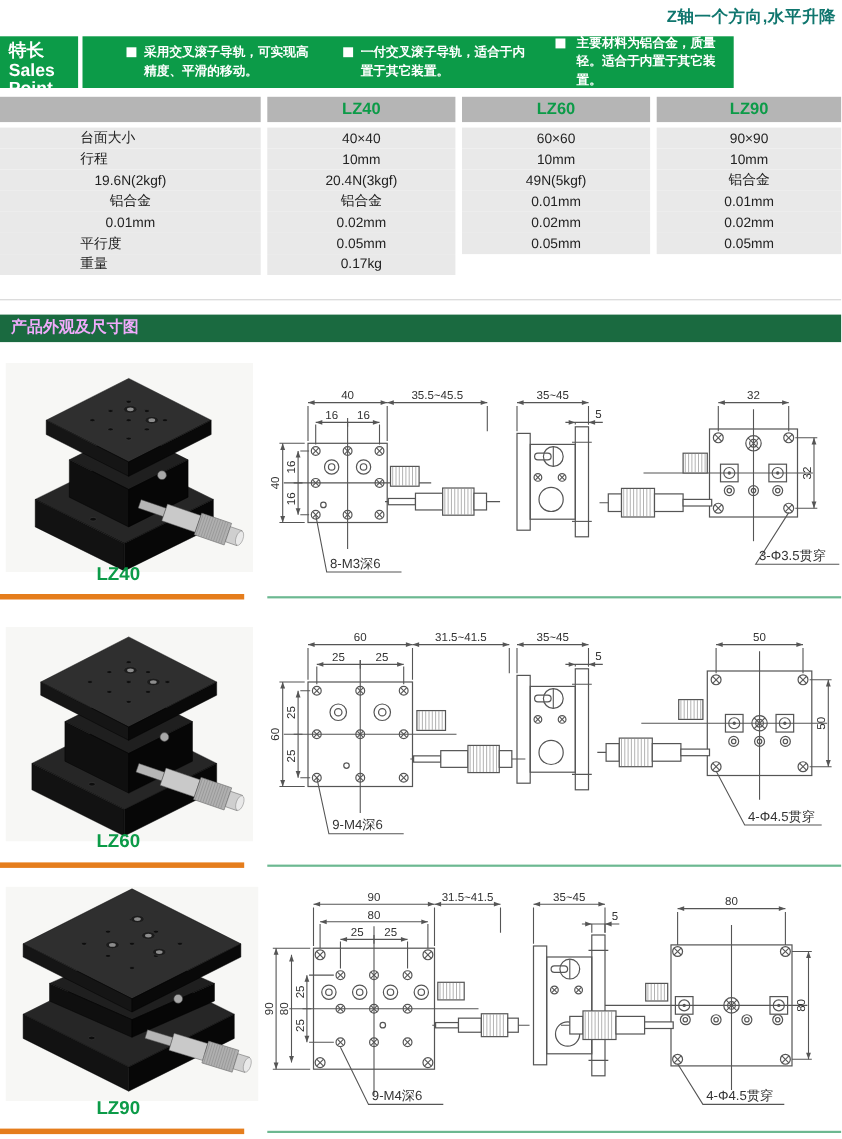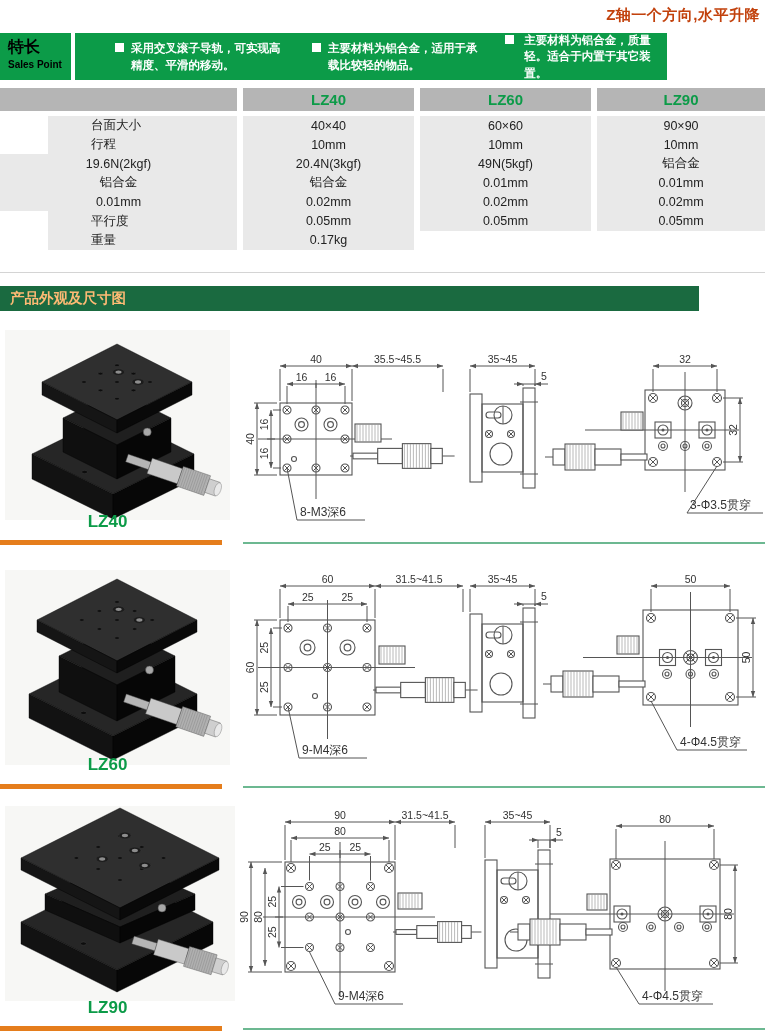--- a/index.html
+++ b/index.html
@@ -1,39 +1,39 @@
 <!DOCTYPE html>
 <html><head>
 <meta charset="utf-8">
 <style>
   html,body{margin:0;padding:0;background:#fff;}
   .page{position:relative;width:765px;height:1035px;background:#ffffff;overflow:hidden;
         font-family:"Liberation Sans","DejaVu Sans",sans-serif;color:#222;}
-  .note{position:absolute;top:6px;right:5px;font-size:15px;font-weight:bold;color:#c2410c;letter-spacing:.5px;}
+  .note{position:absolute;top:6px;right:5px;font-size:15px;font-weight:bold;color:#0f766e;letter-spacing:.5px;}
   
-  .sp-left{position:absolute;top:33px;left:0;width:71px;height:47px;background:#0c9b48;color:#000000;
+  .sp-left{position:absolute;top:33px;left:0;width:71px;height:47px;background:#0c9b48;color:#ffffff;
            box-sizing:border-box;padding:4px 0 0 8px;}
   .sp-left .zh{font-size:16px;font-weight:bold;line-height:20px;}
-  .sp-left .en{font-size:10px;font-weight:bold;line-height:16px;}
+  .sp-left .en{font-size:16px;font-weight:bold;line-height:16px;}
   .sp-right{position:absolute;top:33px;left:75px;width:592px;height:47px;background:#0c9b48;
             display:flex;align-items:center;box-sizing:border-box;padding-left:40px;gap:26px;}
   .bullet{display:flex;gap:7px;color:#fff;font-size:11.5px;line-height:1.45;font-weight:bold;}
   .bullet .sq{width:9px;height:9px;background:#fff;margin-top:3px;flex:none;}
   .b1{width:188px;} .b2{width:184px;} .b3{width:178px;gap:10px;}
   
   .spec{position:absolute;top:88px;left:0;width:765px;}
   .thead,.tbody{display:grid;grid-template-columns:237px 171px 171px 168px;column-gap:6px;}
   .thead{height:23px;margin-bottom:5px;}
   .th{background:#b5b5b5;color:#0c9b48;font-weight:bold;font-size:15px;
       display:flex;align-items:center;justify-content:center;}
   .tbody{grid-auto-rows:19.1px;}
   .tc{background:#e9e9e9;font-size:12.5px;display:flex;align-items:center;justify-content:center;}
-  .tl{justify-content:flex-start;padding-left:43px;box-sizing:border-box;margin-left:48px;}
+  .tl{justify-content:flex-start;padding-left:73px;box-sizing:border-box;}
   .thinline{position:absolute;top:272px;left:0;width:765px;height:1px;background:#d4d4d4;}
-  .section{position:absolute;top:286px;left:0;width:699px;height:25px;background:#1a6a40;color:#fdba74;
+  .section{position:absolute;top:286px;left:0;width:765px;height:25px;background:#1a6a40;color:#f0abfc;
            font-weight:bold;font-size:14.5px;line-height:25px;box-sizing:border-box;padding-left:10px;}
   
   .photo{position:absolute;left:5px;}
   .p0{top:330px;} .p1{top:570px;} .p2{top:806px;}
   .draw{position:absolute;left:235px;}
   .d0{top:328px;} .d1{top:550px;} .d2{top:792px;}
   .mlabel{position:absolute;left:0;width:215px;text-align:center;color:#0c9b48;font-weight:bold;font-size:17px;}
   .m0{top:512px;} .m1{top:755px;} .m2{top:998px;}
   .ob{position:absolute;left:0;width:222px;height:5px;background:#e57d1c;}
   .o0{top:540px;} .o1{top:784px;} .o2{top:1026px;}
@@ -60,21 +60,21 @@
     <div class="zh">特长</div>
     <div class="en">Sales Point</div>
   </div>
   <div class="sp-right">
     <div class="bullet b1">
       <span class="sq"></span>
       <span>采用交叉滚子导轨，可实现高精度、平滑的移动。</span>
     </div>
     <div class="bullet b2">
       <span class="sq"></span>
-      <span>主要材料为铝合金，适用于承载比较轻的物品。</span>
+      <span>一付交叉滚子导轨，适合于内置于其它装置。</span>
     </div>
     <div class="bullet b3">
       <span class="sq"></span>
       <span>主要材料为铝合金，质量轻。适合于内置于其它装置。</span>
     </div>
   </div>
 
   <div class="spec">
     <div class="thead">
       <div class="th"></div>

